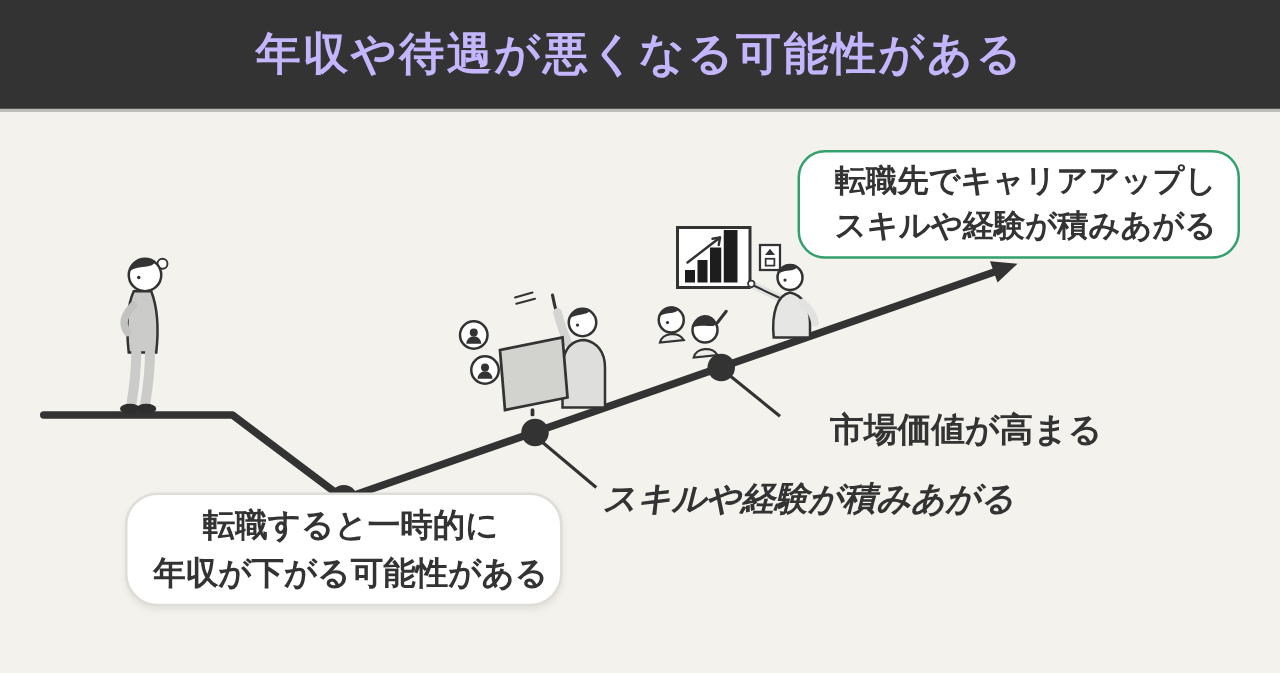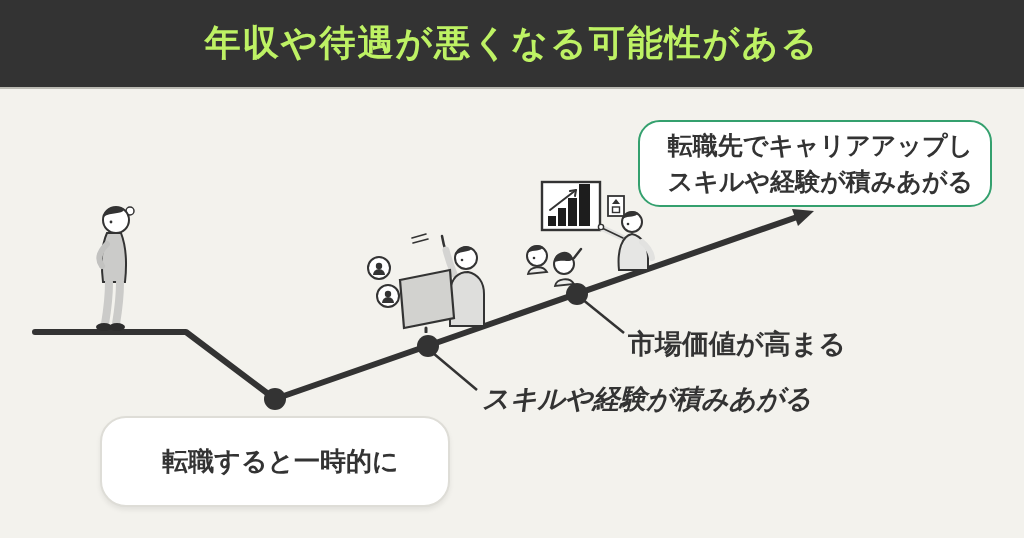--- a/index.html
+++ b/index.html
@@ -8,45 +8,45 @@
     background:#f3f2ed;
     font-family:"Liberation Sans","DejaVu Sans",sans-serif;
     color:#333;
   }
   .header{
     position:absolute;left:0;top:0;width:100%;height:87px;
     background:#333333;border-bottom:2px solid #bcbbb4;
     display:flex;align-items:center;justify-content:center;
   }
   .header-title{
-    color:#bef264;font-size:36px;font-weight:bold;letter-spacing:2px;
+    color:#c4b5fd;font-size:36px;font-weight:bold;letter-spacing:2px;
   }
   .trend-svg{position:absolute;left:0;top:0;width:1024px;height:538px;}
   .illus{position:absolute;}
   .callout{
     position:absolute;background:#ffffff;
     display:flex;flex-direction:column;align-items:center;justify-content:center;
     text-align:center;font-weight:bold;box-sizing:border-box;padding-left:11px;
   }
   .callout-goal{
     left:638px;top:120px;width:354px;height:87px;
     border:2.5px solid #34a06e;border-radius:22px;
     font-size:25px;line-height:1.42;
   }
   .callout-dip{
-    left:100px;top:416px;width:350px;height:91px;
+    left:100px;top:394px;width:350px;height:91px;
     border:2px solid #deddd7;border-radius:26px;
     font-size:26px;line-height:1.45;
     box-shadow:0 3px 5px rgba(0,0,0,0.07);
   }
   .point-label{
     position:absolute;font-weight:bold;font-size:27px;white-space:nowrap;
   }
   .label-skills{left:482px;top:381px;font-style:italic;}
-  .label-market{left:628px;top:326px;}
+  .label-market{left:664px;top:326px;}
 </style>
 </head>
 <body>
 
 <div class="stage">
 
   <div class="header">
     <span class="header-title">年収や待遇が悪くなる可能性がある</span>
   </div>
 
@@ -127,18 +127,19 @@
     </g>
   </svg>
 
   <div class="callout callout-goal">
     <span>転職先でキャリアアップし</span>
     <span>スキルや経験が積みあがる</span>
   </div>
 
   <div class="callout callout-dip">
     <span>転職すると一時的に</span>
+    <span>年収が下がる可能性がある</span>
   </div>
 
   <div class="point-label label-skills">スキルや経験が積みあがる</div>
   <div class="point-label label-market">市場価値が高まる</div>
 
 </div>
 
 </body></html>

